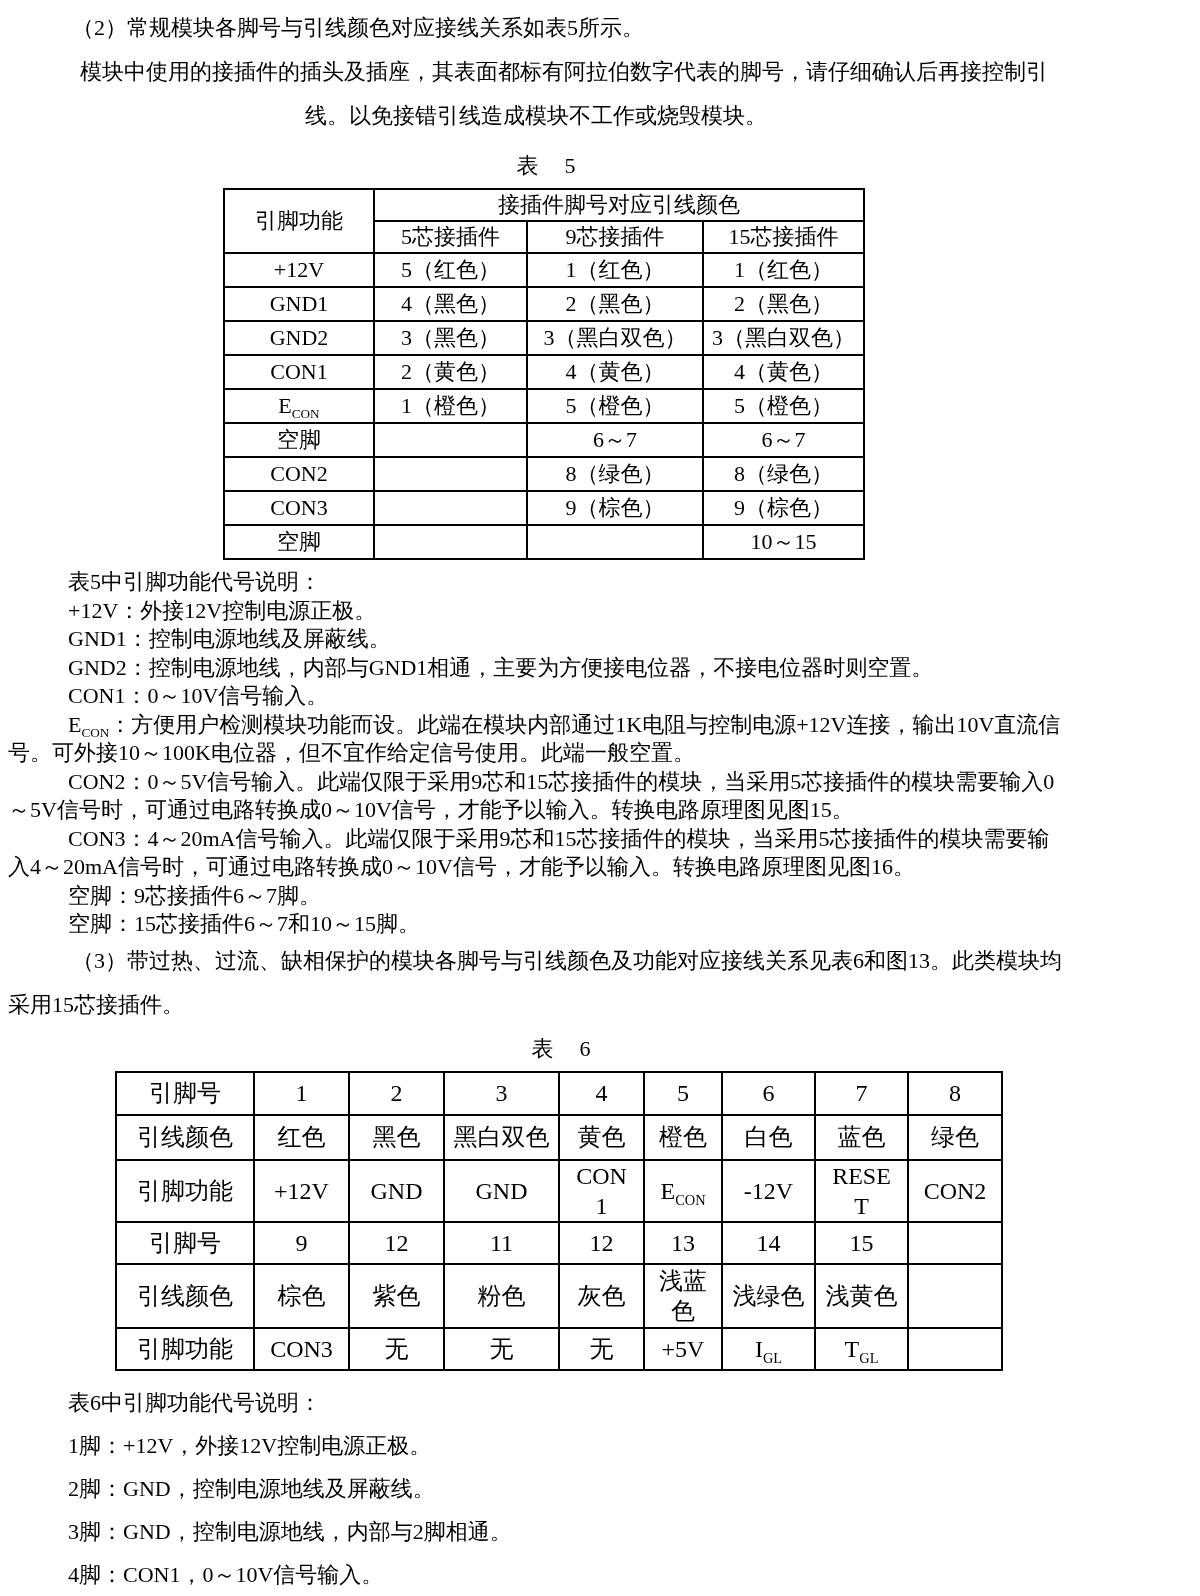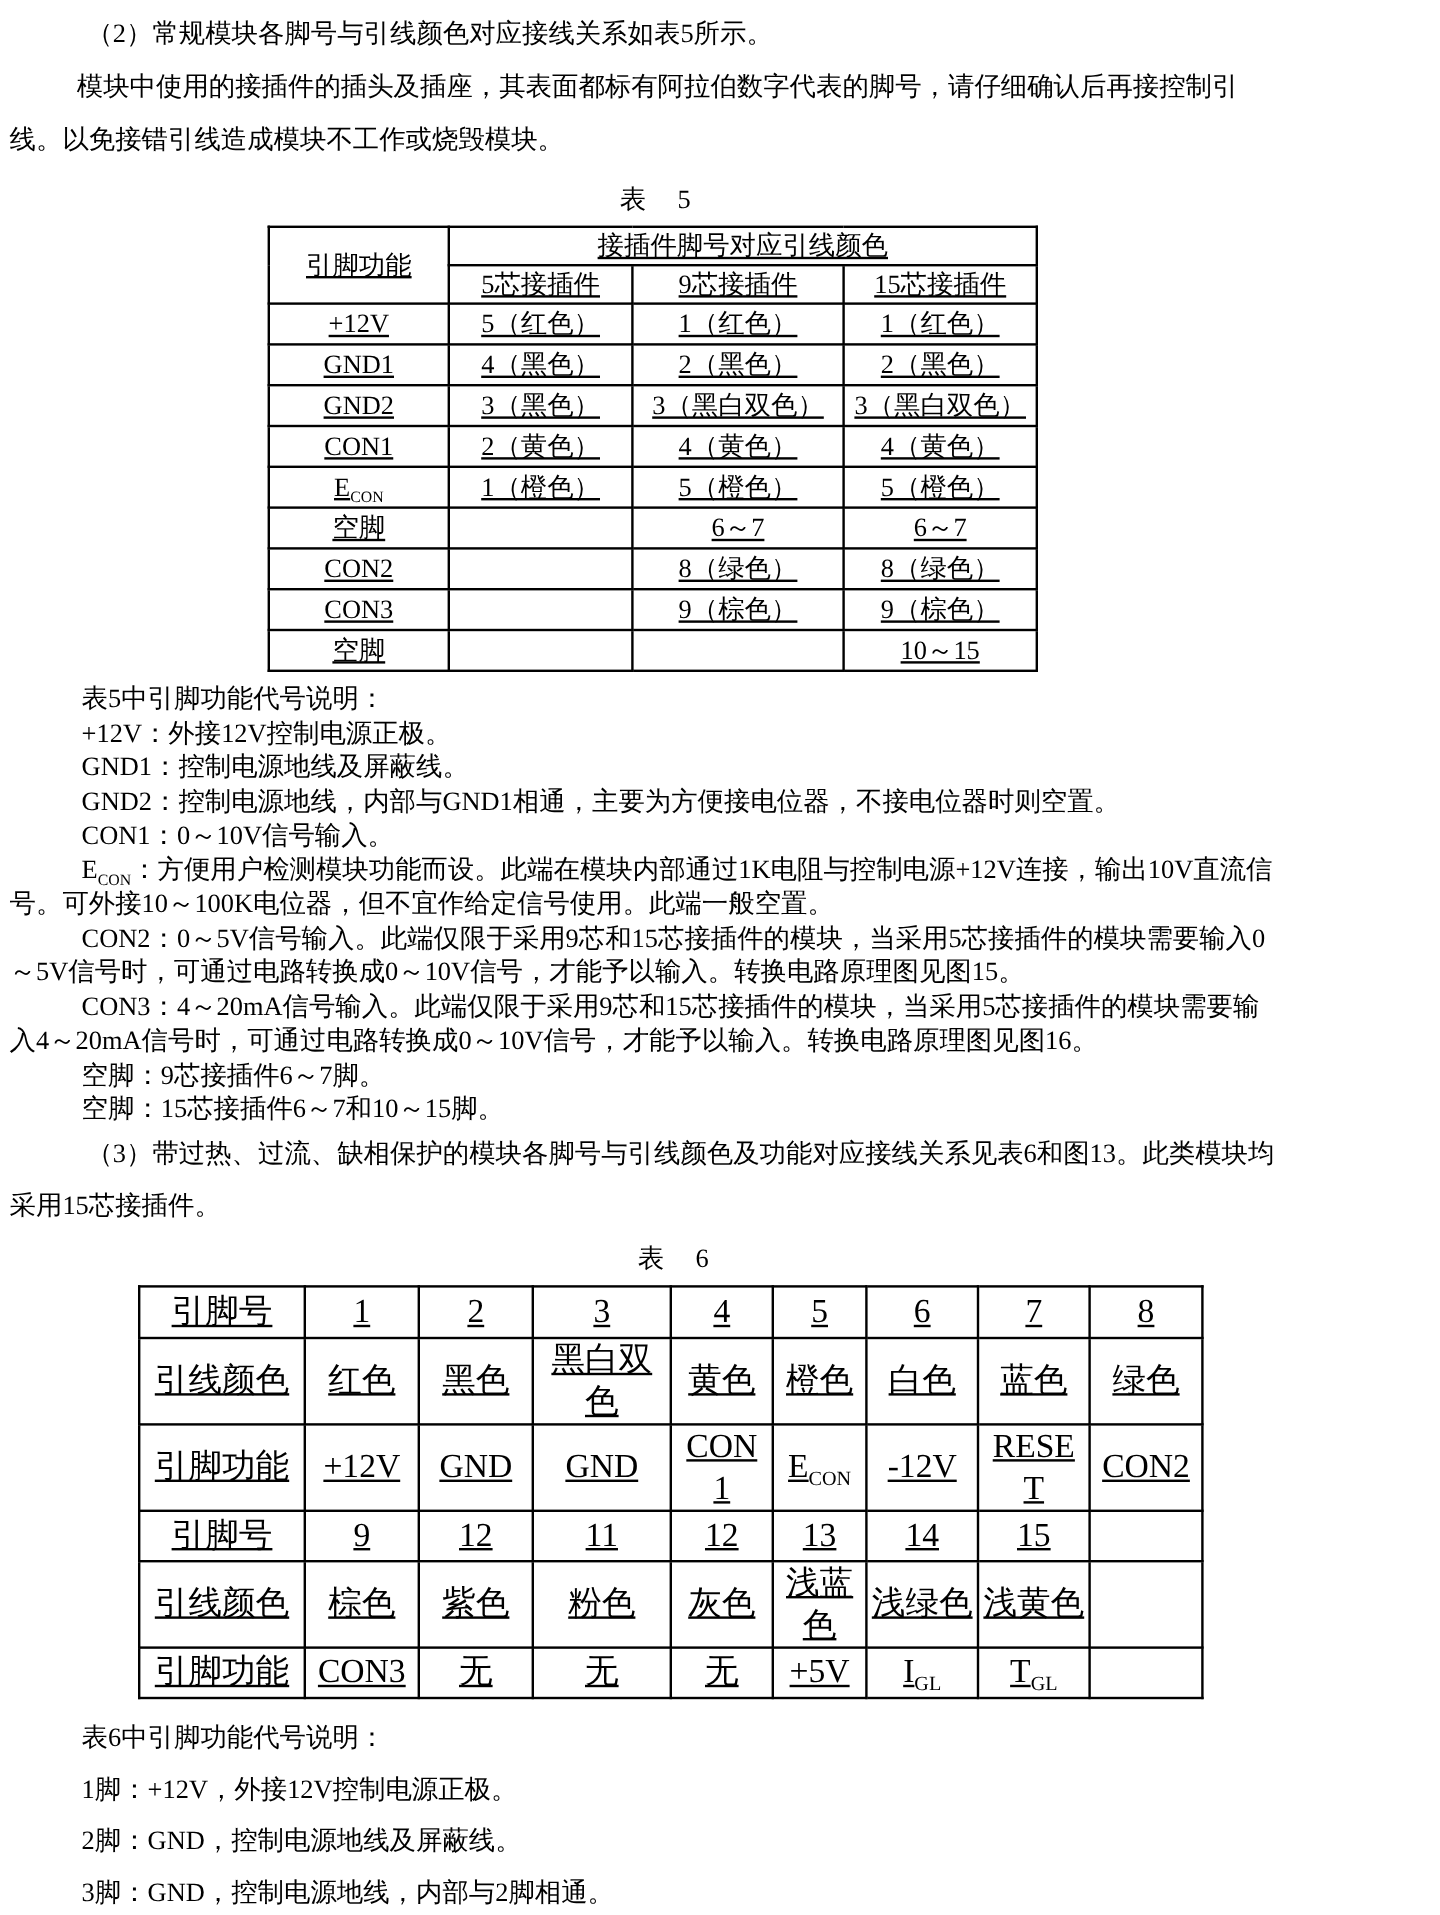--- a/index.html
+++ b/index.html
@@ -10,36 +10,36 @@
     padding:6px 40px 0 8px;
     overflow:hidden;
     background:#ffffff;
     color:#000000;
     font-family:"Liberation Serif","DejaVu Serif",serif;
     font-size:22px;
   }
   p{margin:0;}
   .intro p{line-height:44px;}
   .ind-lg{text-indent:64px;}
-  .ind-md{text-indent:56px;}
+  .ind-md{text-indent:56px;text-align:center;}
   .cap{line-height:44px;text-align:center;letter-spacing:2px;}
   .cap5{width:648px;margin-left:215px;margin-top:6px;}
   .cap6{width:894px;margin-left:107px;}
-  table{border-collapse:collapse;table-layout:fixed;text-decoration:underline;}
+  table{border-collapse:collapse;table-layout:fixed;}
   td{
     border:2px solid #000000;
     text-align:center;vertical-align:middle;
     padding:0 2px;box-sizing:border-box;
     overflow:hidden;
   }
   .t5{margin-left:215px;font-size:22px;}
   .t5 tr{height:34px;}
   .t5 tr.h1{height:32px;}
   .t5 tr.h2{height:30px;border-radius:12px;}
-  .t6{margin-left:107px;font-size:28px;}
+  .t6{margin-left:107px;font-size:24px;}
   .t6 td{white-space:pre-line;line-height:1.25;}
   .t6 tr.r1{height:43px;}
   .t6 tr.r2{height:45px;}
   .t6 tr.r3{height:54px;}
   .t6 tr.r4{height:42px;}
   .t6 tr.r5{height:64px;}
   .t6 tr.r6{height:42px;}
   sub{font-size:60%;line-height:0;}
   .notes5{margin-top:8px;}
   .notes5 p{line-height:28.5px;text-indent:60px;}

